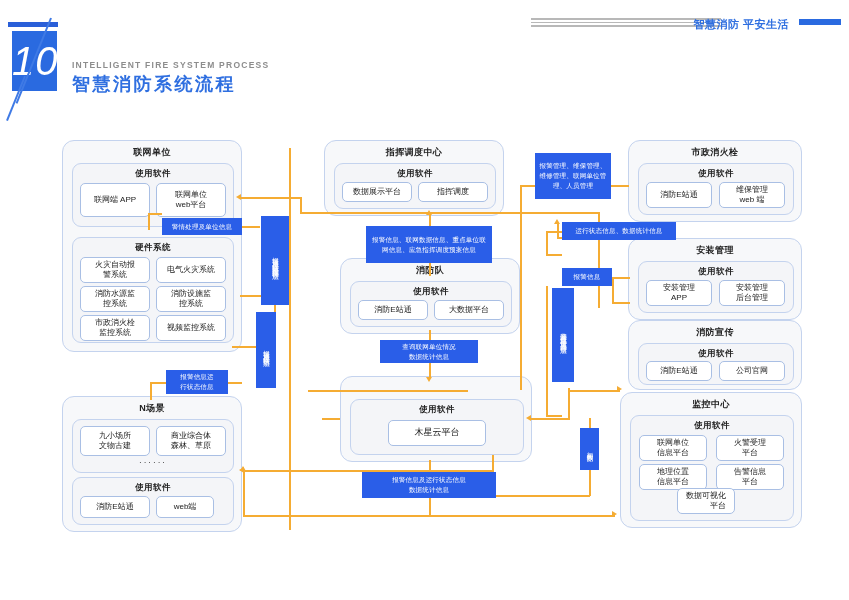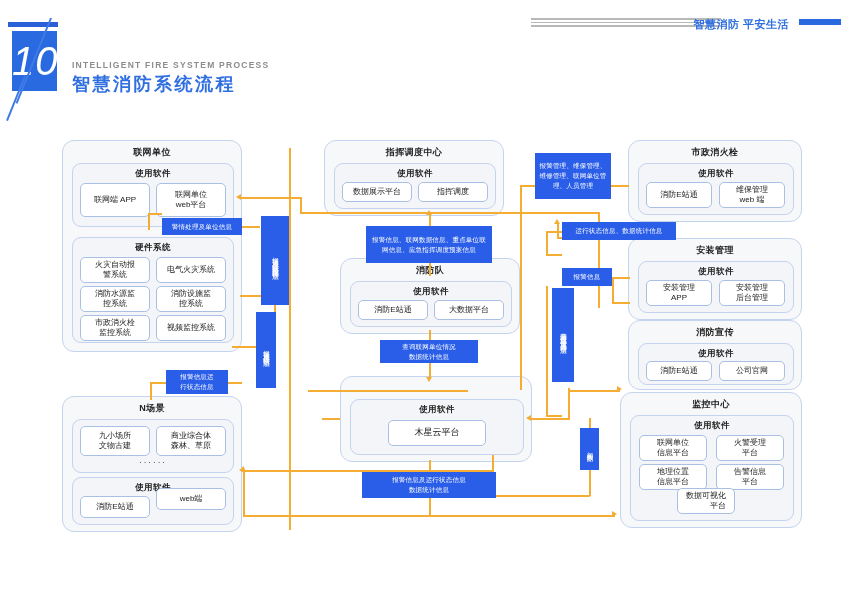--- a/index.html
+++ b/index.html
@@ -191,21 +191,21 @@
       <div class="leaf" style="left:7px;top:6px;width:70px;height:30px;white-space:pre-line;">九小场所
 文物古建</div>
       <div class="leaf" style="left:83px;top:6px;width:70px;height:30px;white-space:pre-line;text-align:center;">商业综合体
 森林、草原</div>
       <div class="plain" style="left:0;right:0;top:38px;">······</div>
     </div>
 
     <div class="sub" style="left:9px;top:80px;width:160px;height:46px;">
       <div class="t">使用软件</div>
       <div class="leaf" style="left:7px;top:18px;width:70px;height:22px;">消防E站通</div>
-      <div class="leaf" style="left:83px;top:10px;width:70px;height:22px;">web端</div>
+      <div class="leaf" style="left:83px;top:18px;width:58px;height:22px;">web端</div>
     </div>
   </div>
 
   <div class="grp" style="left:324px;top:140px;width:178px;height:74px;text-decoration:underline;">
     <div class="t">指挥调度中心</div>
     <div class="sub" style="left:9px;top:22px;width:160px;height:44px;">
       <div class="t">使用软件</div>
       <div class="leaf" style="left:7px;top:18px;width:70px;height:20px;">数据展示平台</div>
       <div class="leaf" style="left:83px;top:18px;width:70px;height:20px;">指挥调度</div>
     </div>

